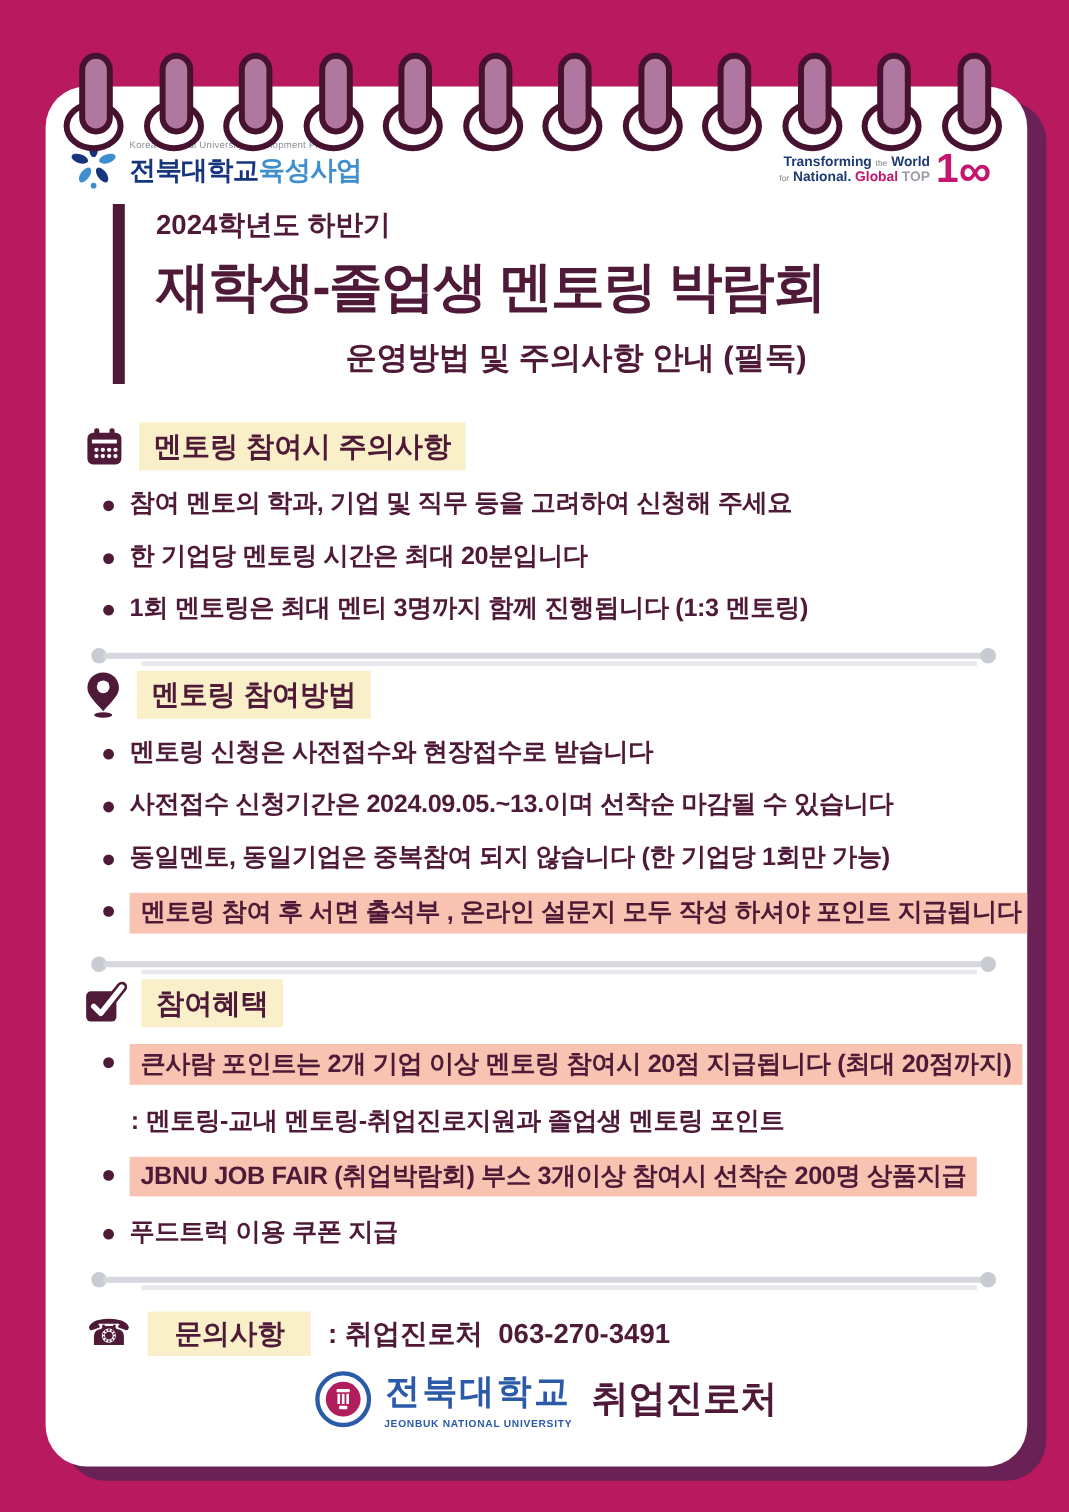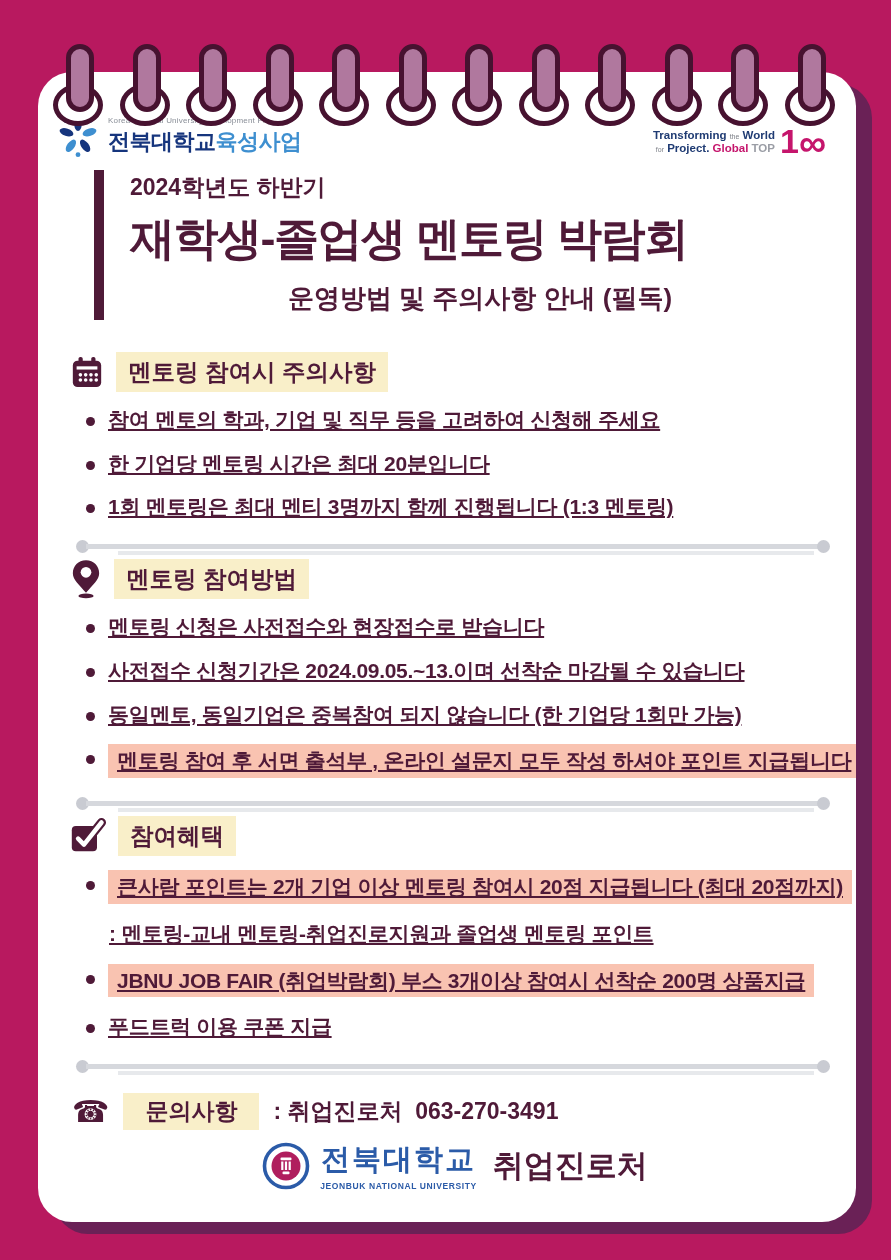--- a/index.html
+++ b/index.html
@@ -50,21 +50,21 @@
   
   .title-block{margin:12px 0 0 56px;border-left:10px solid #4F1A38;padding:2px 0 4px 26px;}
   .eyebrow{font-size:23px;font-weight:bold;}
   .page-title{font-size:45px;font-weight:bold;letter-spacing:-1.5px;margin-top:6px;white-space:nowrap;}
   .page-subtitle{font-size:26px;font-weight:bold;text-align:center;margin-top:12px;width:700px;}
   
   .content{margin:0 16px 0 32px;}
   .section-header{display:flex;align-items:center;gap:12px;margin-top:32px;}
   .section-header.tight{margin-top:6px;text-align:center;}
   .section-heading{font-size:23.5px;font-weight:bold;background:#F9EFC9;padding:4px 12px;white-space:nowrap;}
-  .bullets{margin:14px 0 0 16px;text-decoration:underline;}
+  .bullets{margin:14px 0 0 16px;}
   .b-item{display:flex;align-items:flex-start;gap:13px;margin-bottom:16px;}
   .b-item:last-child{margin-bottom:0;}
   .b-dot{flex:none;width:9px;height:9px;border-radius:50%;background:#4F1A38;margin-top:11px;}
   .b-text{font-size:21px;font-weight:bold;line-height:1.32;letter-spacing:-.3px;white-space:nowrap;}
   .b-text.hl{background:#F9C3B1;padding:3px 9px;}
   .b-subtext{font-size:21px;font-weight:bold;letter-spacing:-.3px;margin:10px 0 16px 23px;white-space:nowrap;}
   
   .divider{position:relative;display:flex;align-items:center;margin:18px 10px 0 6px;height:14px;}
   .dv-dot{flex:none;width:13px;height:13px;border-radius:50%;background:#C9CBD2;}
   .dv-line{flex:1;height:5px;background:#D6D8DD;margin:0 -3px;}
@@ -119,21 +119,21 @@
 
     <div class="top100">
       <div class="top100-lines">
         <span class="t100-l1">
           <span>Transforming</span>
           <span class="t100-small">the</span>
           <span>World</span>
         </span>
         <span class="t100-l2">
           <span class="t100-small">for</span>
-          <span>Project.</span>
+          <span>National.</span>
           <span class="t100-global">Global</span>
           <span class="t100-top">TOP</span>
         </span>
       </div>
       <div class="top100-num">
         <span class="one">1</span>
           <span class="inf">∞</span>
       </div>
     </div>
   </div>

